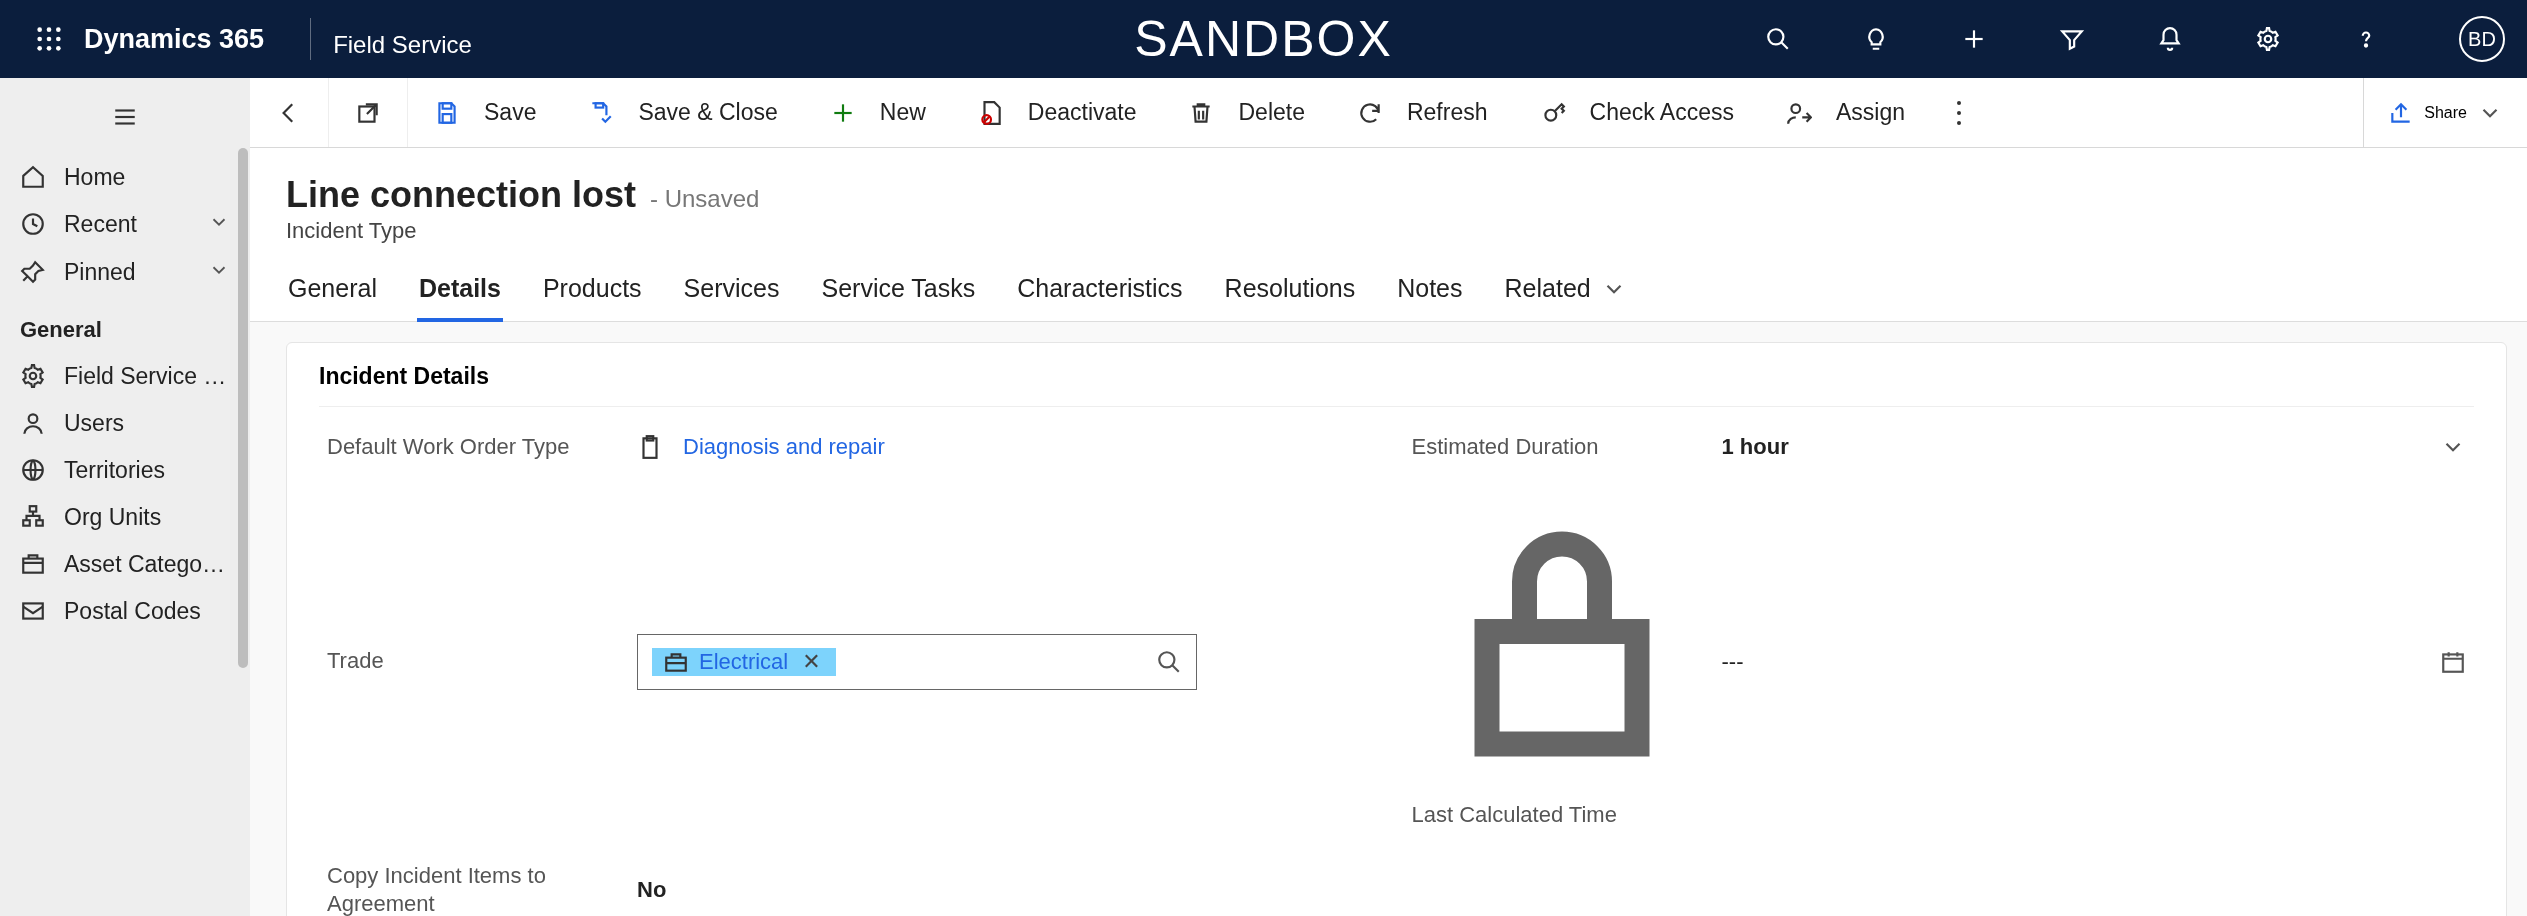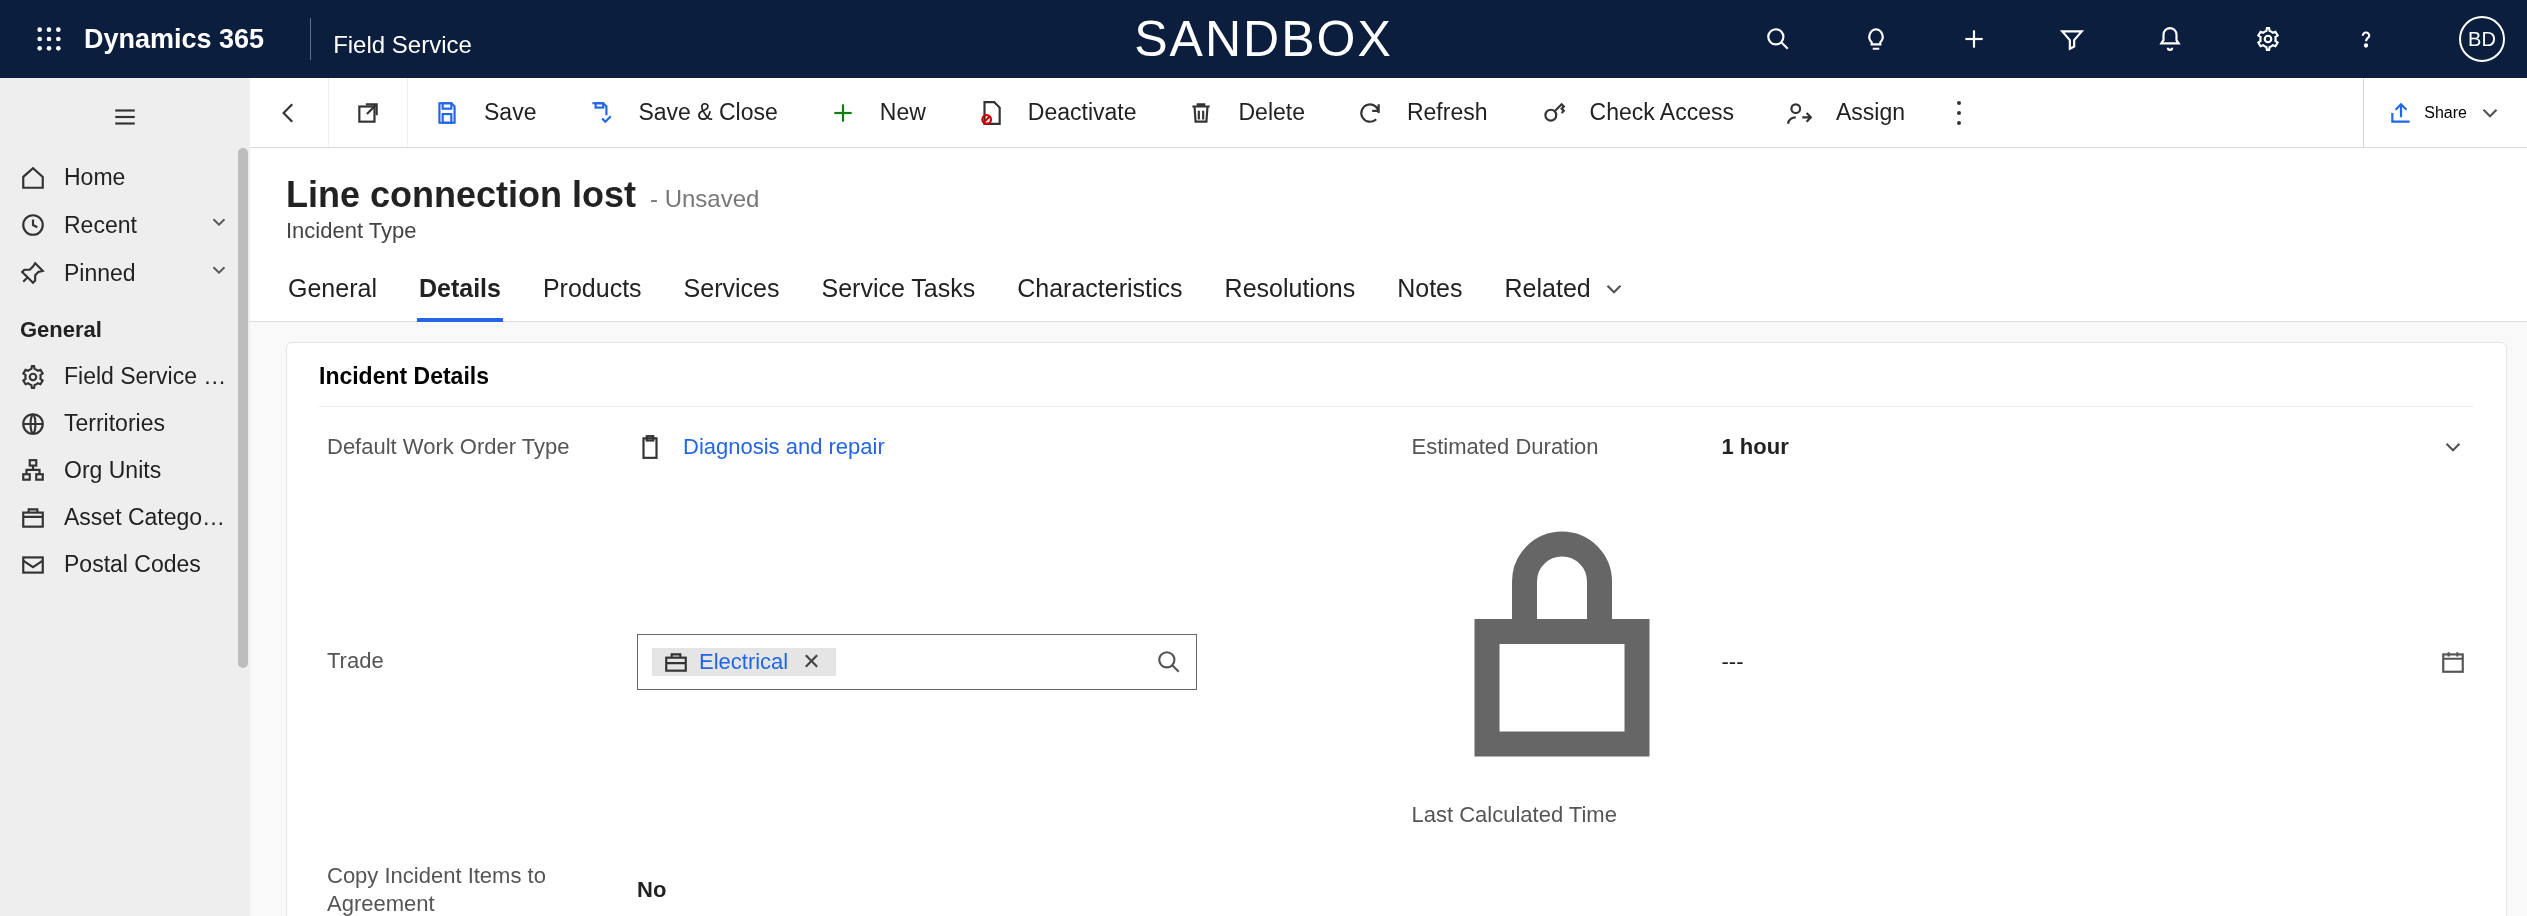--- a/index.html
+++ b/index.html
@@ -31,21 +31,21 @@
   .cmdright { margin-left:auto; display:flex; align-items:center; border-left:1px solid #d8d8d8; padding:0 24px; gap:10px; }
   .ic { width:26px; height:26px; }
   .ic svg{ width:100%; height:100%; }
   .more-dots{ display:flex; align-items:center; padding:0 24px; }
 
   
   .body { display:flex; height: calc(916px - 78px - 70px); }
   .sidebar { width:250px; background:#eee; padding-top:6px; height:100%; display:flex; flex-direction:column; position:relative; }
   .sidebar-scrollbar { position:absolute; right:2px; top:0; width:10px; height:100%; }
   .sidebar-scrollbar .thumb { position:absolute; top:0; width:10px; height:520px; background:#bdbdbd; border-radius:5px; }
-  .navitem { display:flex; align-items:center; gap:18px; padding:10px 20px; font-size:23px; color:#222; cursor:pointer; }
+  .navitem { display:flex; gap:18px; padding:10px 20px; font-size:23px; color:#222; cursor:pointer; }
   .navitem .lbl { flex:1; white-space:nowrap; overflow:hidden; text-overflow:ellipsis;}
   .navgroup { font-size:22px; font-weight:600; padding:20px 20px 10px; color:#222;}
   .chev { width:22px; }
 
   .main { flex:1; overflow:auto; padding: 0; background:#f9f9f9;}
   .page-head { padding: 26px 36px 0 36px; background:#fff; }
   .title-row { display:flex; align-items:baseline; gap:14px; }
   .title { font-size:36px; font-weight:600; color:#222; }
   .unsaved { font-size:24px; color:#777; }
   .subtitle { font-size:22px; color:#444; margin-top:2px; }
@@ -56,21 +56,21 @@
   .tab.active::after { content:""; position:absolute; left:0; right:0; bottom:-1px; height:4px; background:#2266e3; }
 
   .card { margin:20px 20px 20px 36px; border:1px solid #e5e5e5; border-radius:6px; background:#fff; padding:20px 32px 30px; }
   .card h3 { font-size:23px; font-weight:700; margin-bottom:16px; border-bottom:1px solid #eee; padding-bottom:16px;}
   .fields { display:grid; grid-template-columns: 1fr 1fr; column-gap:30px; row-gap:32px; padding:10px 8px; }
   .field { display:flex; align-items:center; }
   .field .flabel { width:310px; font-size:22px; color:#555; padding-right:10px; line-height:1.3;}
   .field .fval   { flex:1; font-size:22px; color:#222; display:flex; align-items:center; gap:20px;}
   .link { color:#2266e3; }
   .lookup { border:1px solid #666; height:56px; display:flex; align-items:center; width:100%; max-width:560px; padding:0 14px; }
-  .lookup .tag { background:#e5e5e5; border:1px solid transparent; display:flex; align-items:center; gap:10px; padding:0 10px; font-size:22px;}
+  .lookup .tag { background:#7dd3fc; border:1px solid transparent; display:flex; align-items:center; gap:10px; padding:0 10px; font-size:22px;}
   .lookup .tag span{ color:#2266e3; }
   .lookup .tag .x { color:#444; font-size:22px; padding:0 4px; cursor:pointer;}
   .lookup .mag { margin-left:auto; }
   .lockic { margin-right:10px; color:#666; }
   .fieldctl-right { margin-left:auto; display:flex; align-items:center; gap:20px;}
   .green{ color:#107c10; stroke:#107c10;}
 </style>
 </head>
 <body>
 
@@ -262,20 +262,27 @@
     </div>
 
     <div class="navgroup">General</div>
 
     <div class="navitem">
       <span class="ic"><svg viewBox="0 0 24 24" fill="none" stroke="#333" stroke-width="2">
             <circle cx="12" cy="12" r="3"></circle>
             <path d="M19 12a7 7 0 00-.2-1.7l2.1-1.6-2-3.4-2.5 1a7 7 0 00-2.9-1.7L13 2h-2l-.5 2.6A7 7 0 007.6 6.3l-2.5-1-2 3.4 2.1 1.6A7 7 0 005 12a7 7 0 00.2 1.7L3.1 15.3l2 3.4 2.5-1a7 7 0 002.9 1.7L11 22h2l.5-2.6a7 7 0 002.9-1.7l2.5 1 2-3.4-2.1-1.6A7 7 0 0019 12z"></path>
           </svg></span>
       <span class="lbl">Field Service Setti...</span>
+    </div>
+    <div class="navitem">
+      <span class="ic"><svg viewBox="0 0 24 24" fill="none" stroke="#333" stroke-width="2">
+            <circle cx="12" cy="8" r="4"></circle>
+            <path d="M4 22c0-4 4-7 8-7s8 3 8 7"></path>
+          </svg></span>
+      <span class="lbl">Users</span>
     </div>
     <div class="navitem">
       <span class="ic"><svg viewBox="0 0 24 24" fill="none" stroke="#333" stroke-width="2">
             <circle cx="12" cy="12" r="9"></circle>
             <path d="M3 12h18M12 3c3 3 3 15 0 18M12 3c-3 3-3 15 0 18"></path>
           </svg></span>
       <span class="lbl">Territories</span>
     </div>
     <div class="navitem">
       <span class="ic"><svg viewBox="0 0 24 24" fill="none" stroke="#333" stroke-width="2">

